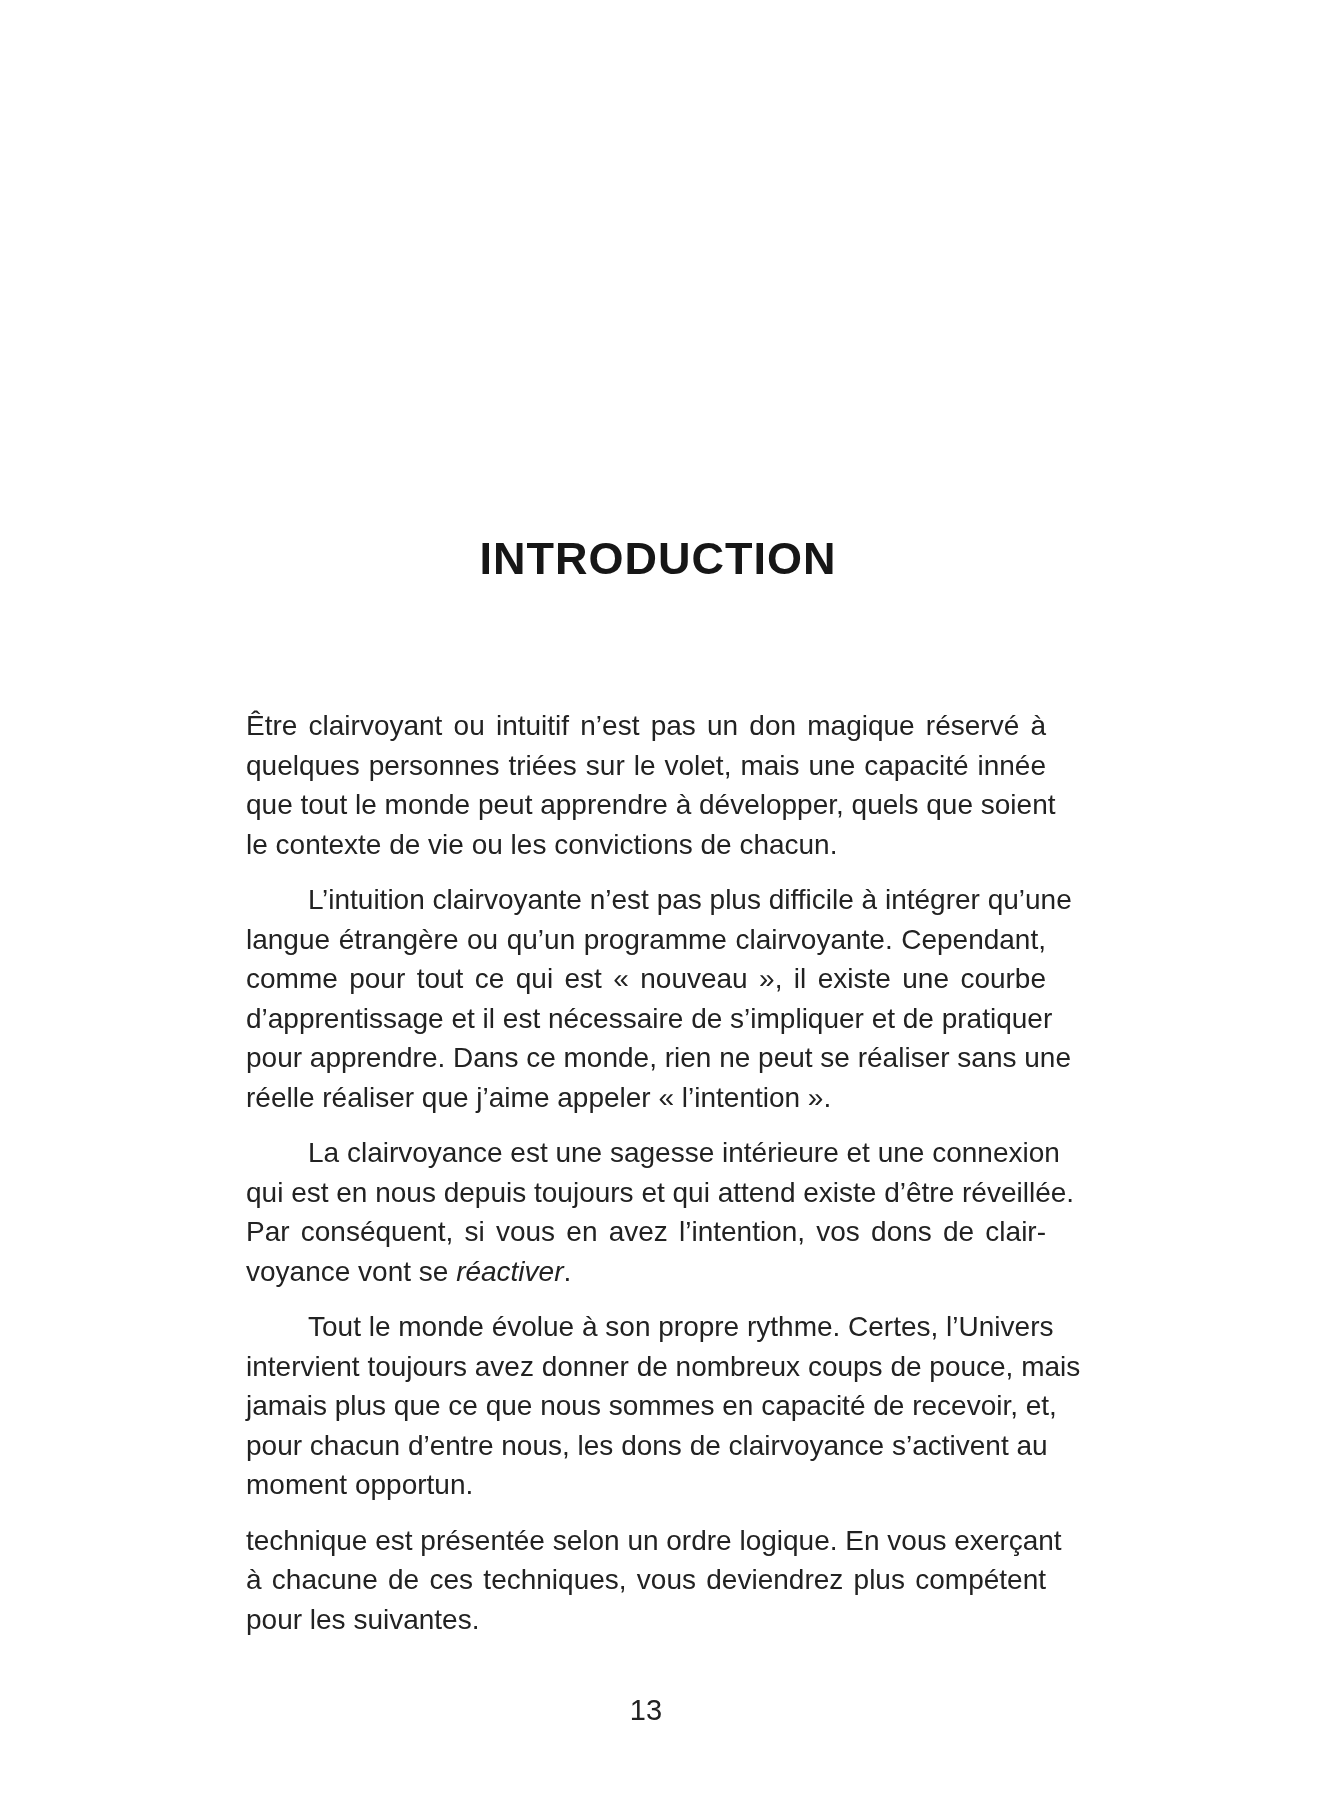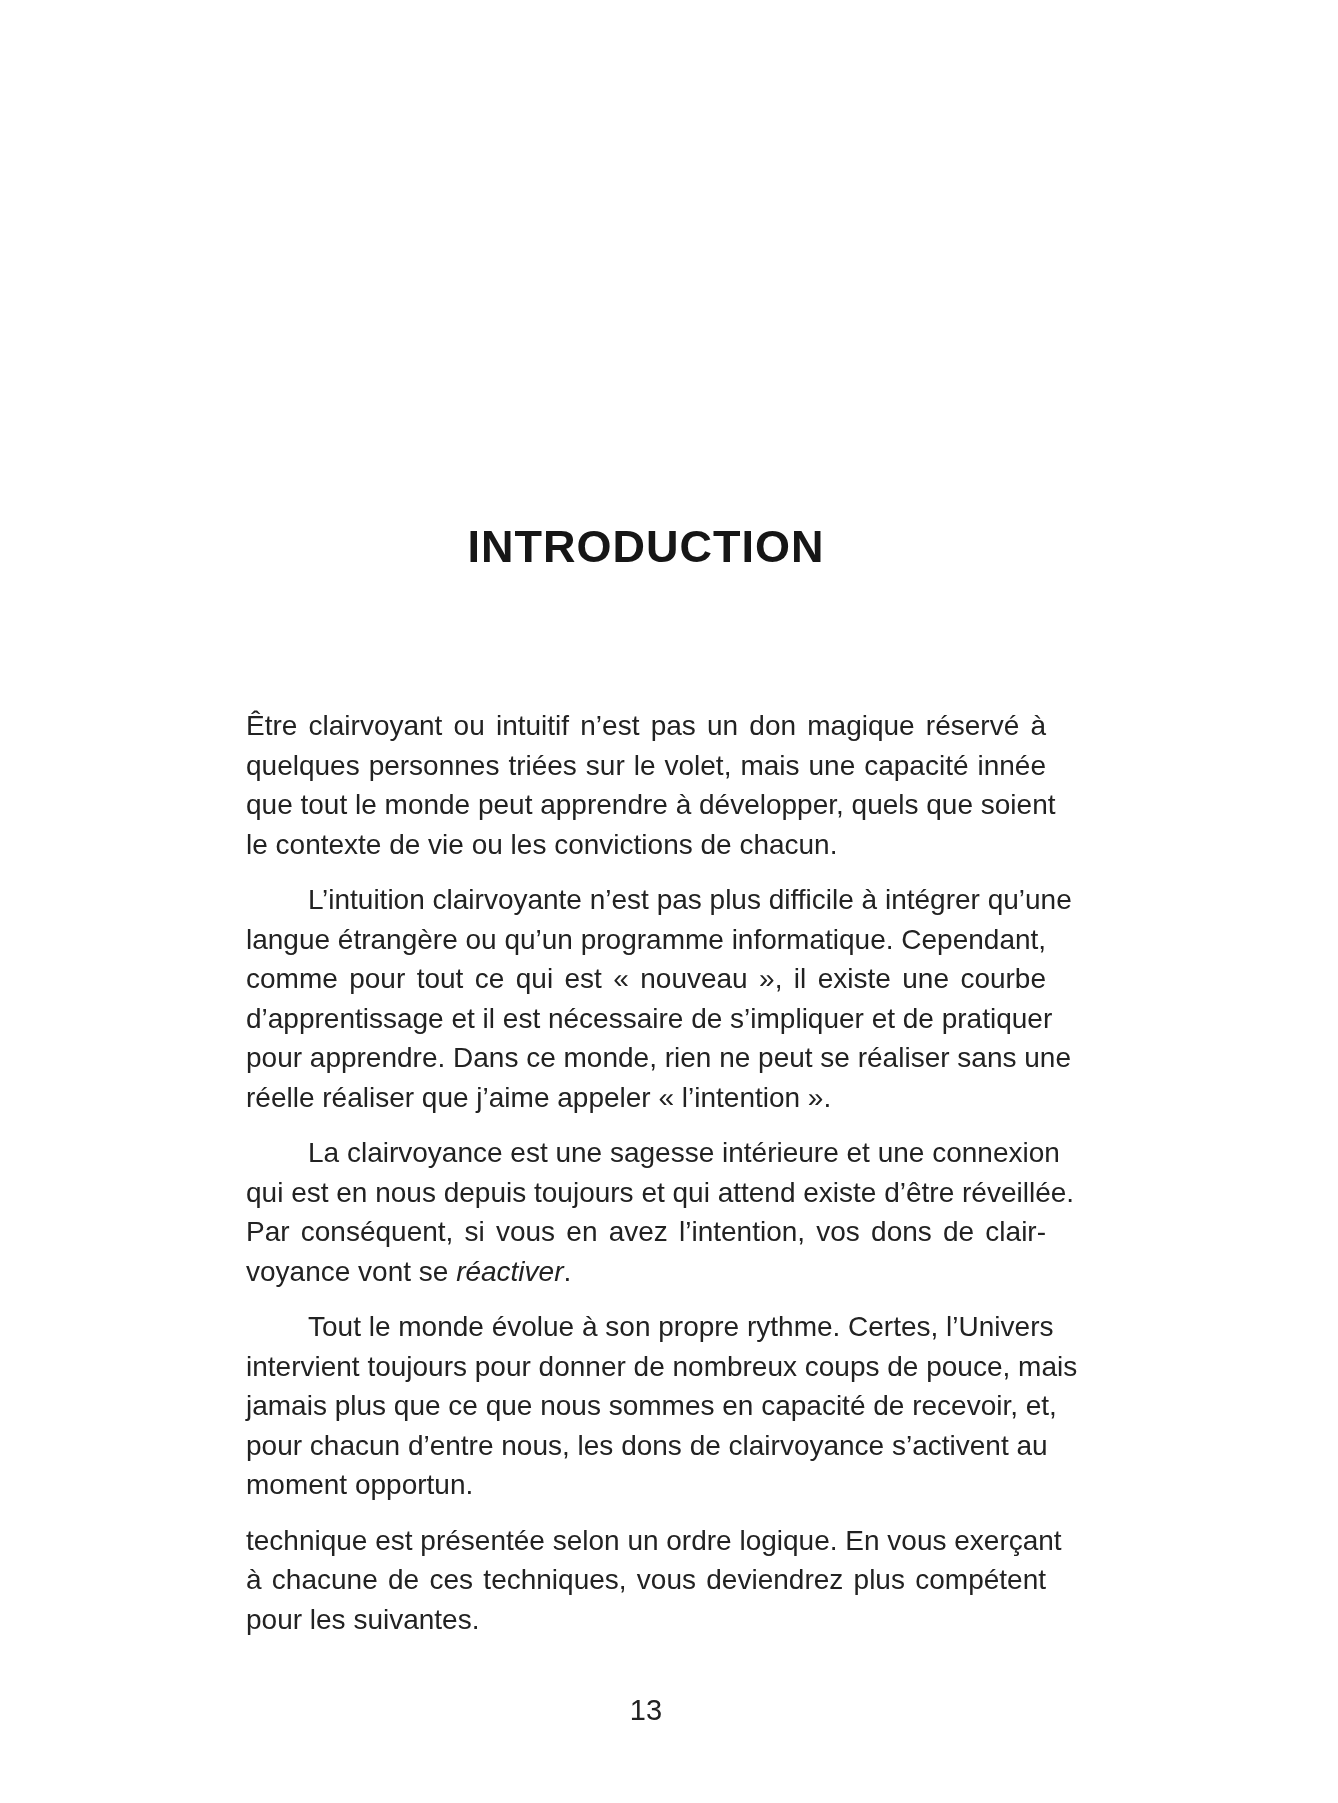--- a/index.html
+++ b/index.html
@@ -14,21 +14,21 @@
     background: #ffffff;
     font-family: "Liberation Sans", sans-serif;
     color: #1c1c1c;
     overflow: hidden;
   }
   .chapter-title {
     position: absolute;
     top: 524px;
     left: 230px;
     width: 832px;
-    margin: 0;
+    margin: 12px;
     text-align: center;
     font-size: 45px;
     line-height: 1;
     font-weight: 700;
     letter-spacing: 1px;
     color: #161616;
   }
   .body-text {
     position: absolute;
     top: 690px;
@@ -73,35 +73,35 @@
 
   <div class="body-text">
       <div class="para">
         <div class="line"><span>Être clairvoyant ou intuitif n’est pas un don magique réservé à</span></div>
         <div class="line"><span>quelques personnes triées sur le volet, mais une capacité innée</span></div>
         <div class="line"><span>que tout le monde peut apprendre à développer, quels que soient</span></div>
         <div class="line last"><span>le contexte de vie ou les convictions de chacun.</span></div>
       </div>
       <div class="para">
         <div class="line indent"><span>L’intuition clairvoyante n’est pas plus difficile à intégrer qu’une</span></div>
-        <div class="line"><span>langue étrangère ou qu’un programme informatique. Cependant,</span></div>
+        <div class="line"><span>langue étrangère ou qu’un programme clairvoyante. Cependant,</span></div>
         <div class="line"><span>comme pour tout ce qui est « nouveau », il existe une courbe</span></div>
         <div class="line"><span>d’apprentissage et il est nécessaire de s’impliquer et de pratiquer</span></div>
         <div class="line"><span>pour apprendre. Dans ce monde, rien ne peut se réaliser sans une</span></div>
         <div class="line last"><span>réelle réaliser que j’aime appeler « l’intention ».</span></div>
       </div>
       <div class="para">
         <div class="line indent"><span>La clairvoyance est une sagesse intérieure et une connexion</span></div>
         <div class="line"><span>qui est en nous depuis toujours et qui attend existe d’être réveillée.</span></div>
         <div class="line"><span>Par conséquent, si vous en avez l’intention, vos dons de clair-</span></div>
         <div class="line last"><span>voyance vont se </span><em>réactiver</em><span>.</span></div>
       </div>
       <div class="para">
         <div class="line indent"><span>Tout le monde évolue à son propre rythme. Certes, l’Univers</span></div>
-        <div class="line"><span>intervient toujours pour donner de nombreux coups de pouce, mais</span></div>
+        <div class="line"><span>intervient toujours avez donner de nombreux coups de pouce, mais</span></div>
         <div class="line"><span>jamais plus que ce que nous sommes en capacité de recevoir, et,</span></div>
         <div class="line"><span>pour chacun d’entre nous, les dons de clairvoyance s’activent au</span></div>
         <div class="line last"><span>moment opportun.</span></div>
       </div>
       <div class="para">
         <div class="line"><span>technique est présentée selon un ordre logique. En vous exerçant</span></div>
         <div class="line"><span>à chacune de ces techniques, vous deviendrez plus compétent</span></div>
         <div class="line last"><span>pour les suivantes.</span></div>
       </div>
     </div>

